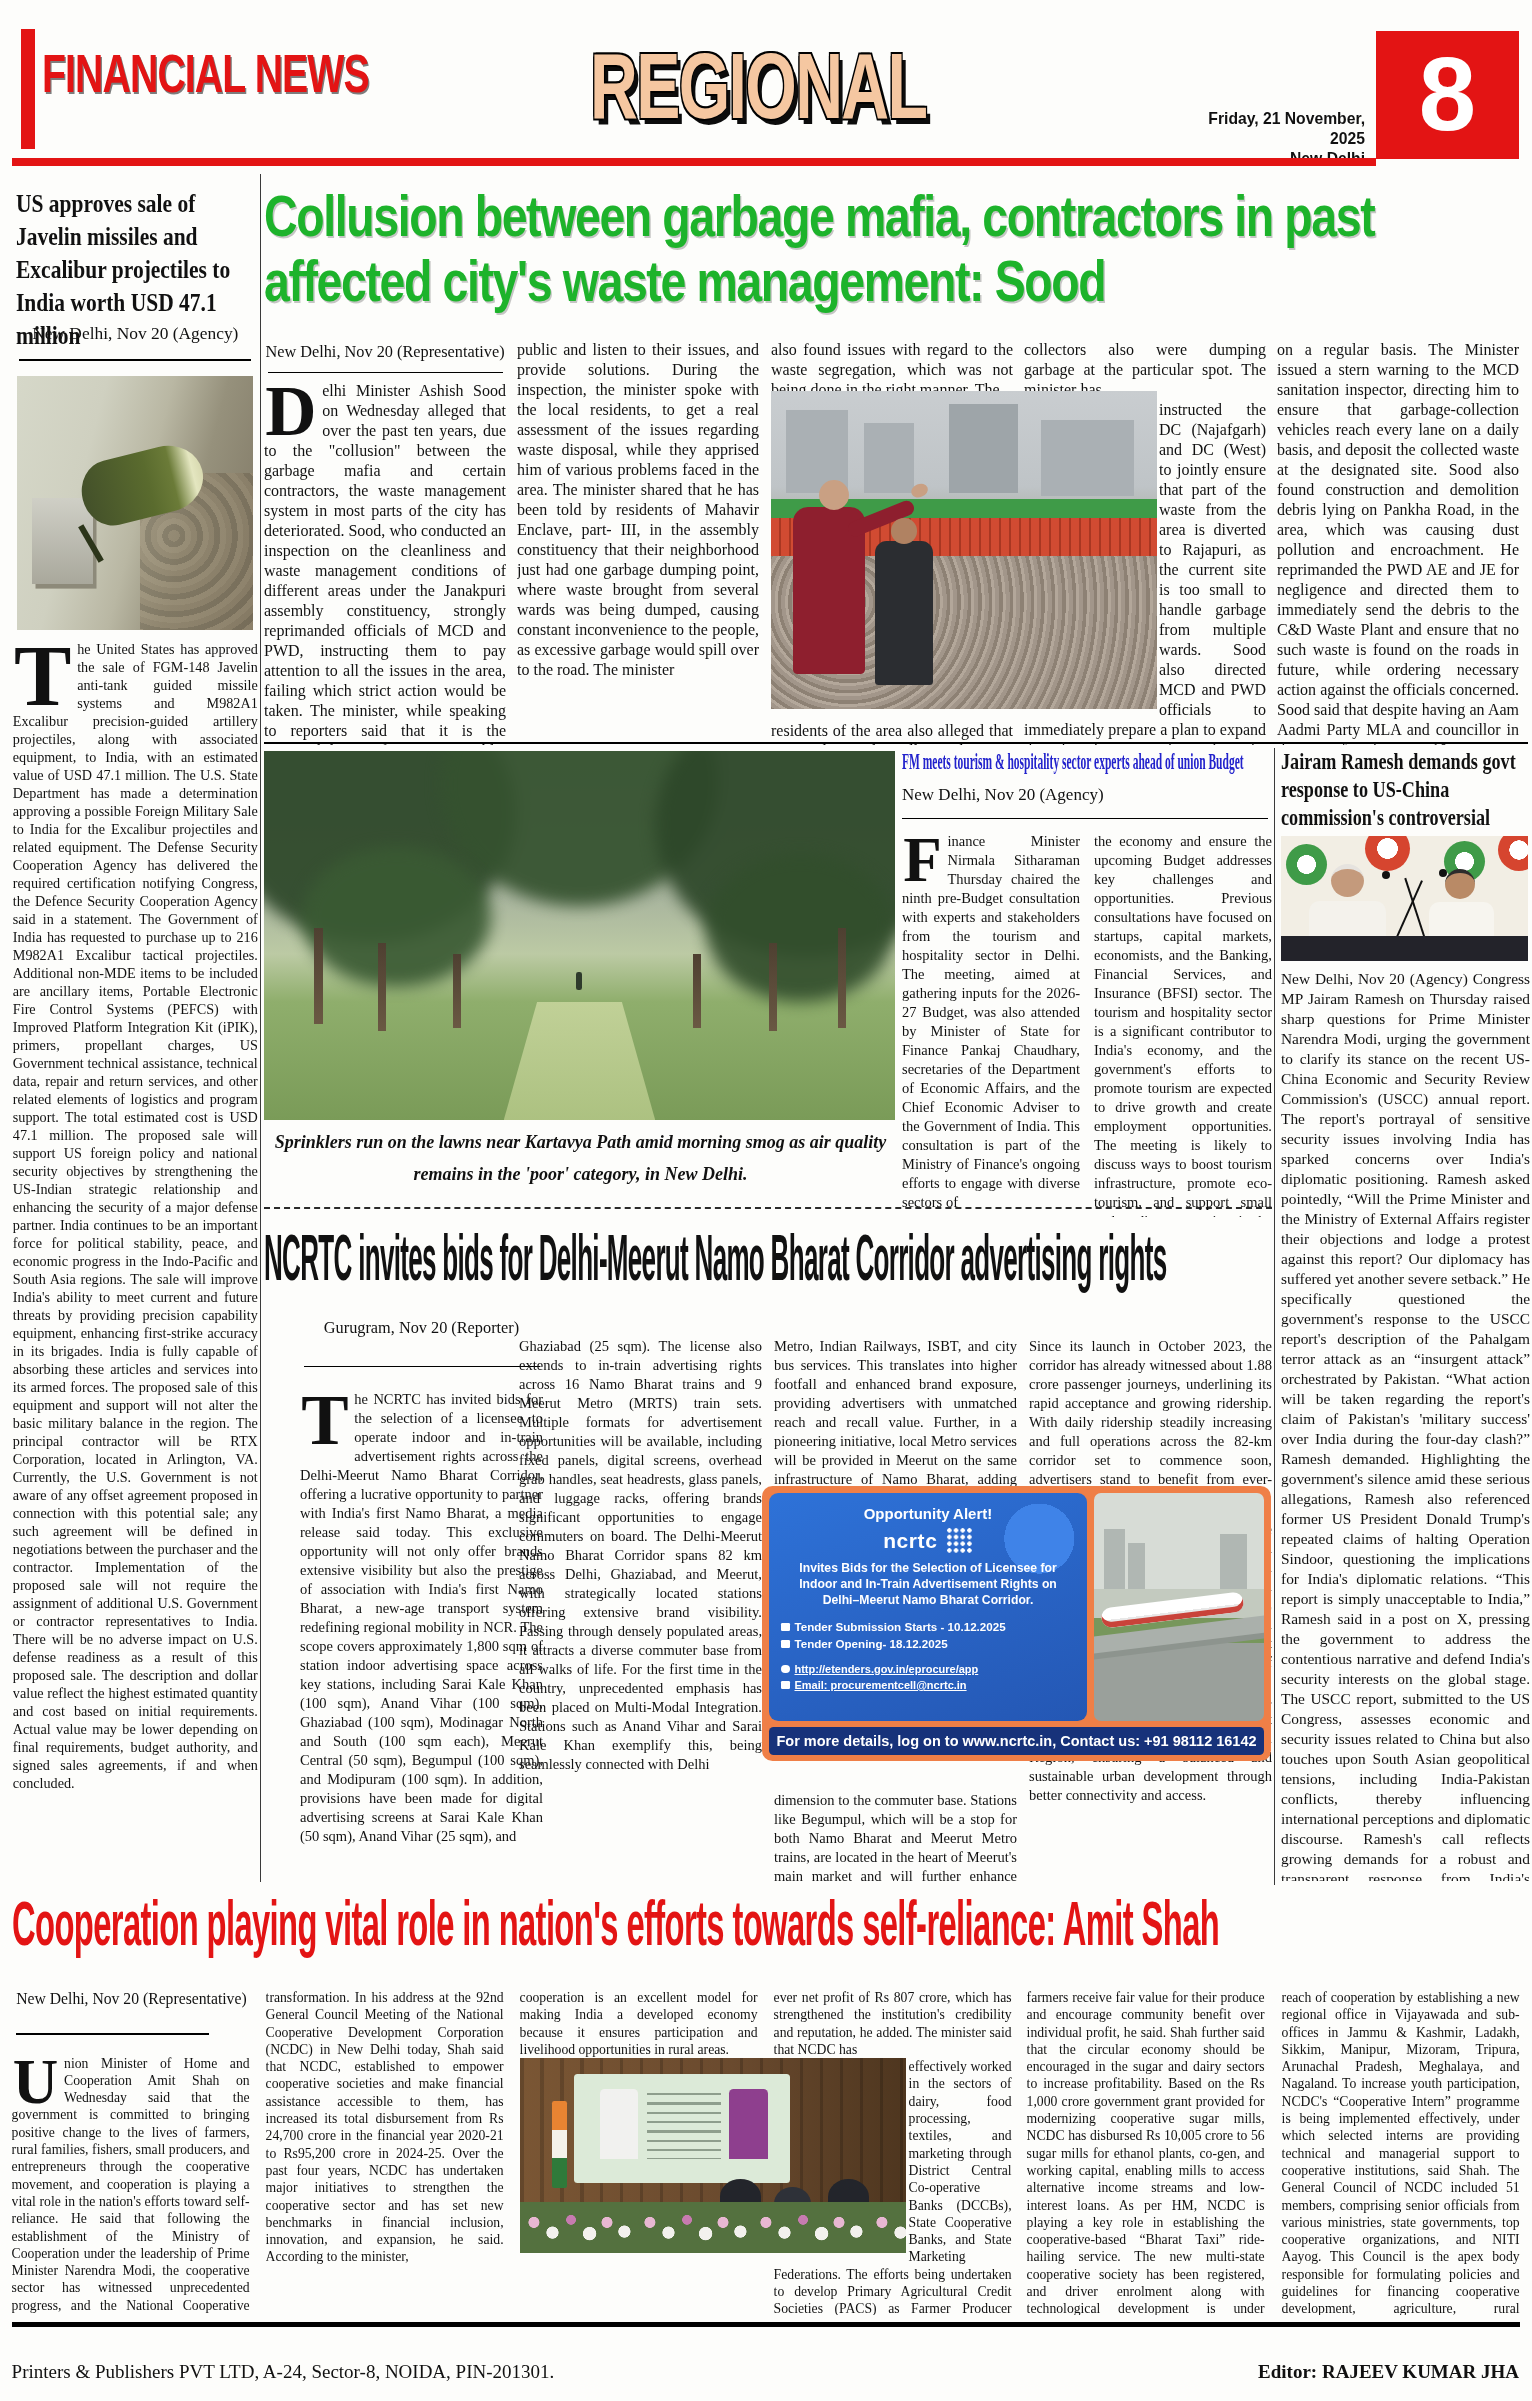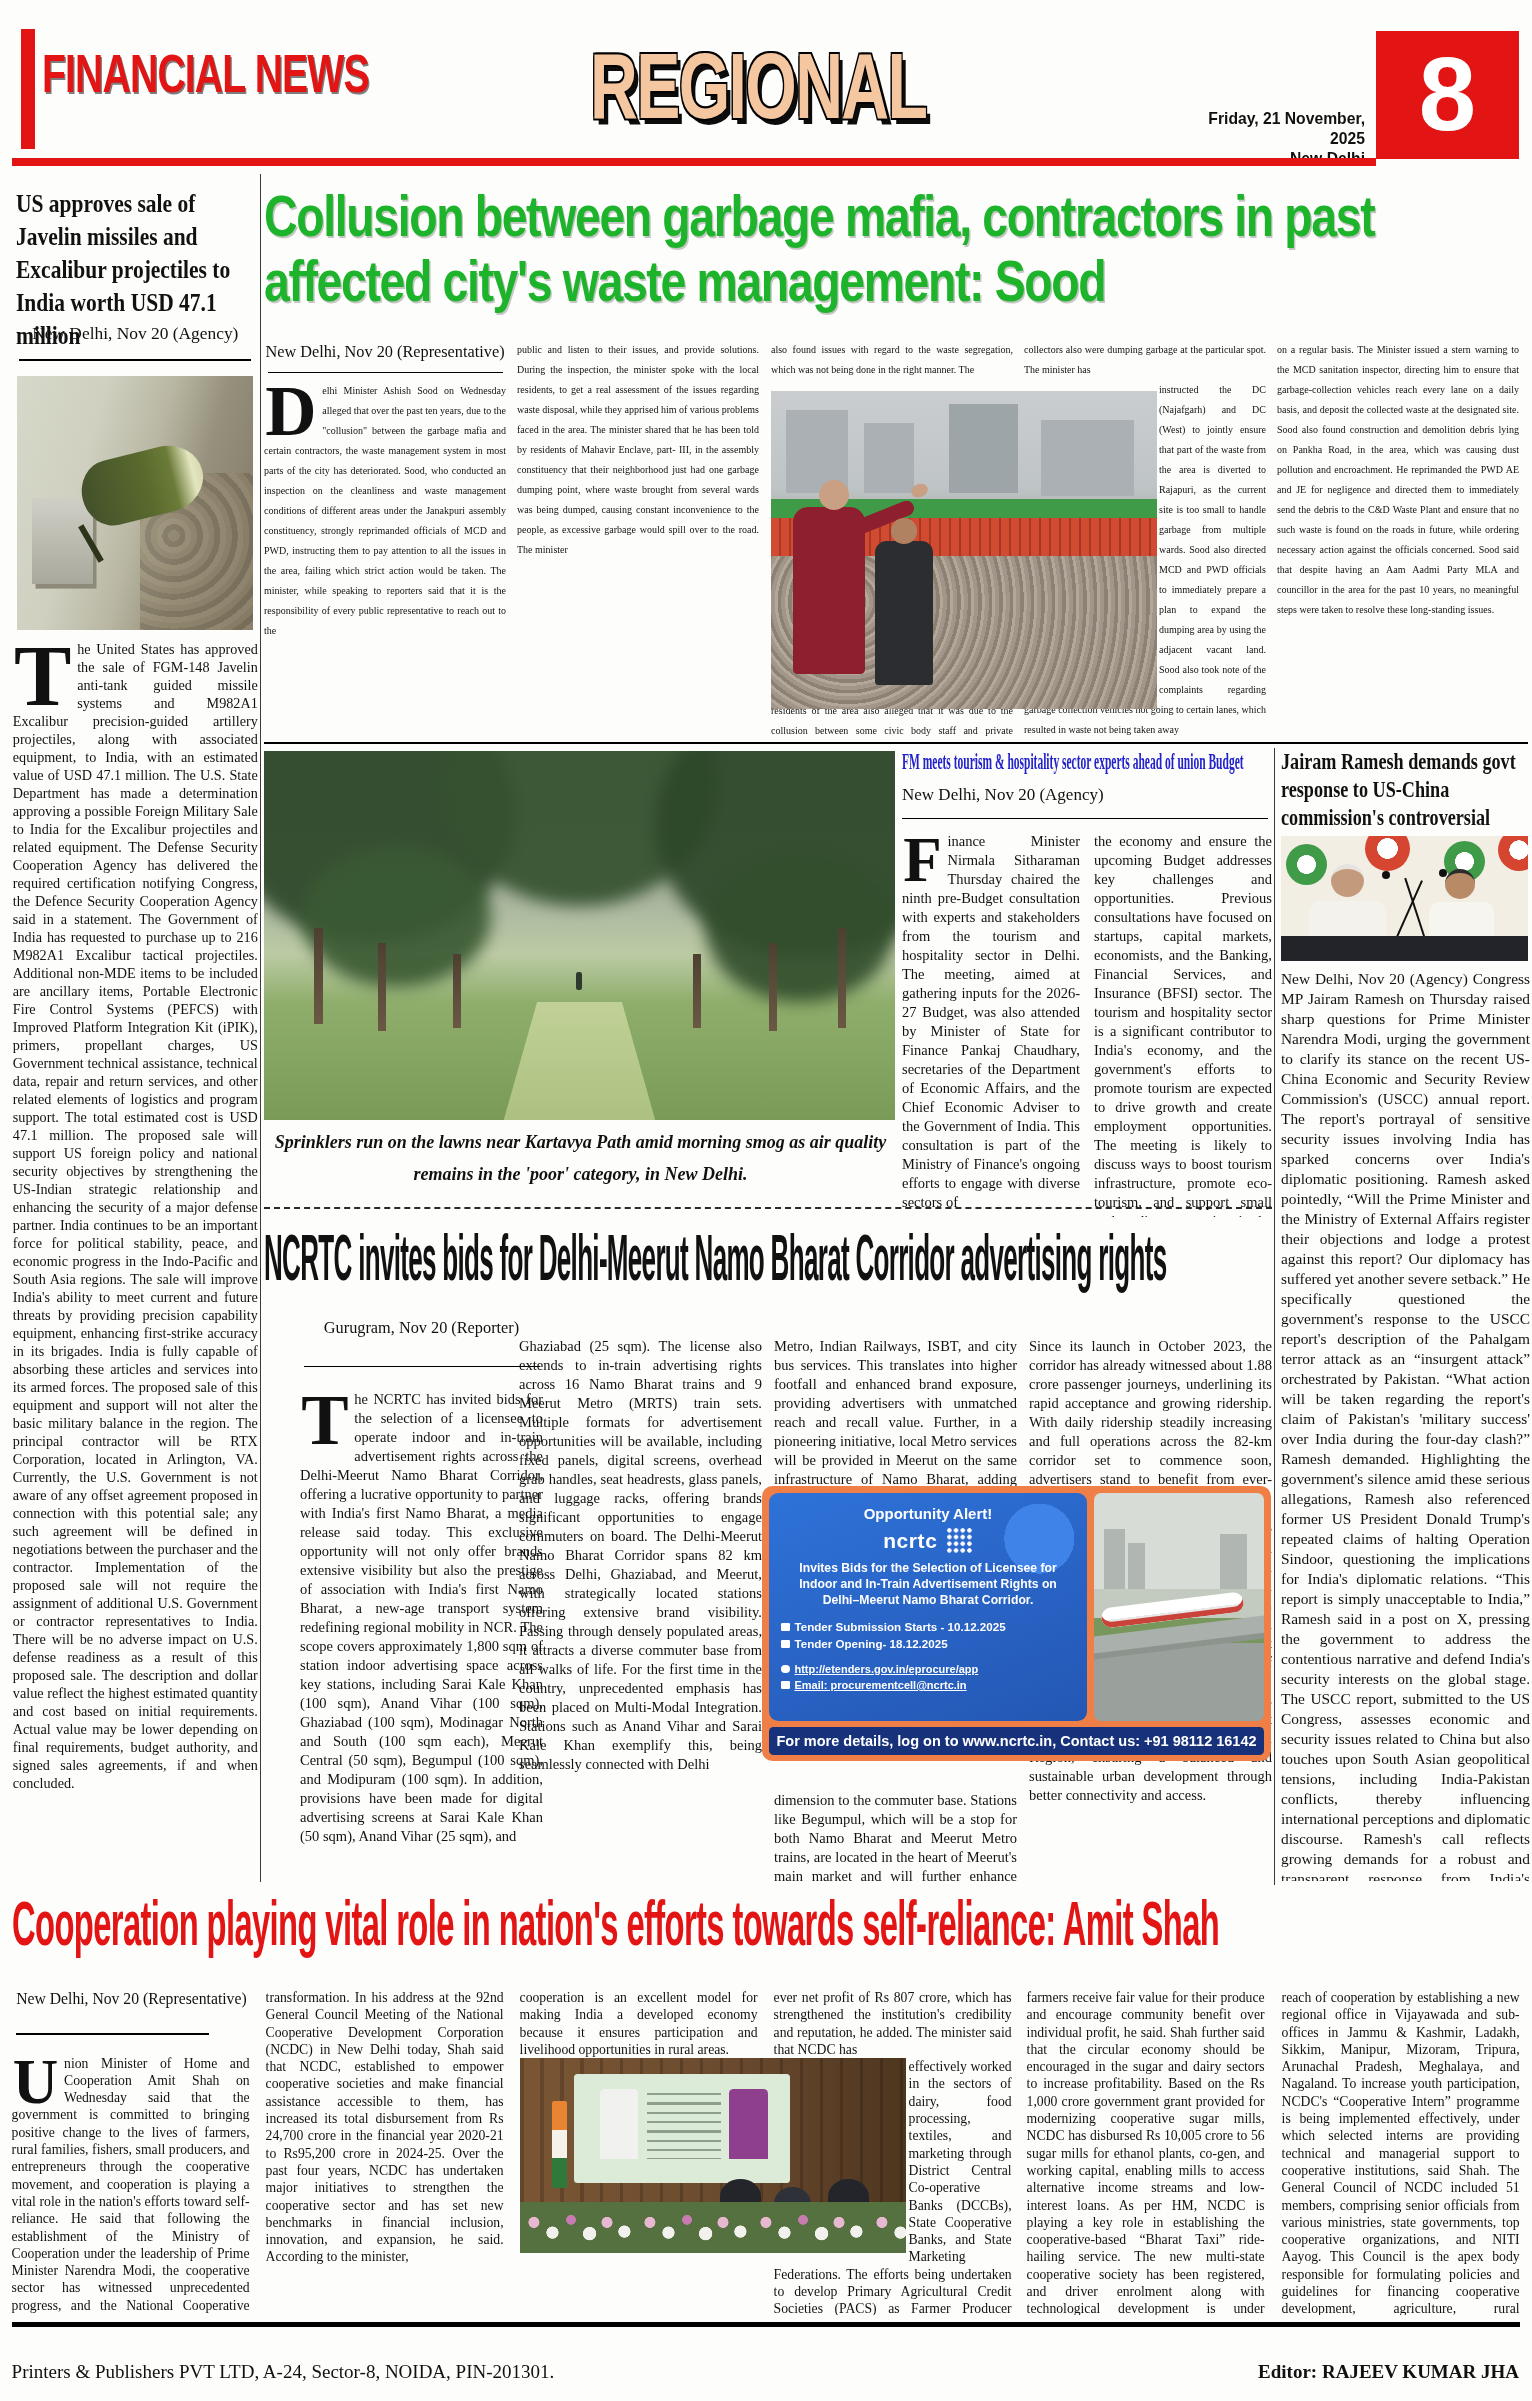--- a/index.html
+++ b/index.html
@@ -21,21 +21,21 @@
 
   
   .dcap::first-letter { float:left; font-weight:700; line-height:.74; padding:4.6px 5.8px 0 1.2px; }
   .dc150::first-letter { font-size:86px; }
   .dc125::first-letter { font-size:71px; }
   .dc110::first-letter { font-size:63px; }
 
   .byline { text-align:center; font-size:16.3px; }
   .byline-rule { border-bottom:1.7px solid #000; }
 
-  .bodytext { font-size:10px; line-height:20px; }
+  .bodytext { font-size:16px; line-height:20px; }
 
   
   .missile-photo { background:
     linear-gradient(105deg,#d6d8c9 0%,#cfd0c0 30%,#b9b7a3 52%,#96917c 70%,#7e7663 100%); }
   .missile-body { position:absolute; left:27%; top:30%; width:52%; height:26%;
     background:linear-gradient(90deg,#43502a 0%,#5a6b2e 55%,#6b7b38 75%,#e4e6c0 92%,#d8d9b0 100%);
     border-radius:48% 60% 60% 48% / 100% 100% 100% 100%; transform:rotate(-14deg); }
   .missile-fin { position:absolute; left:30%; top:58%; width:5.8px; height:41px; background:#2c351a; transform:rotate(-30deg); }
   .missile-launcher { position:absolute; left:6%; top:48%; width:26%; height:34%;
     background:linear-gradient(#cfcfc6,#a9a89c); box-shadow:3.5px 4.6px 0 #8d8a7a; }

